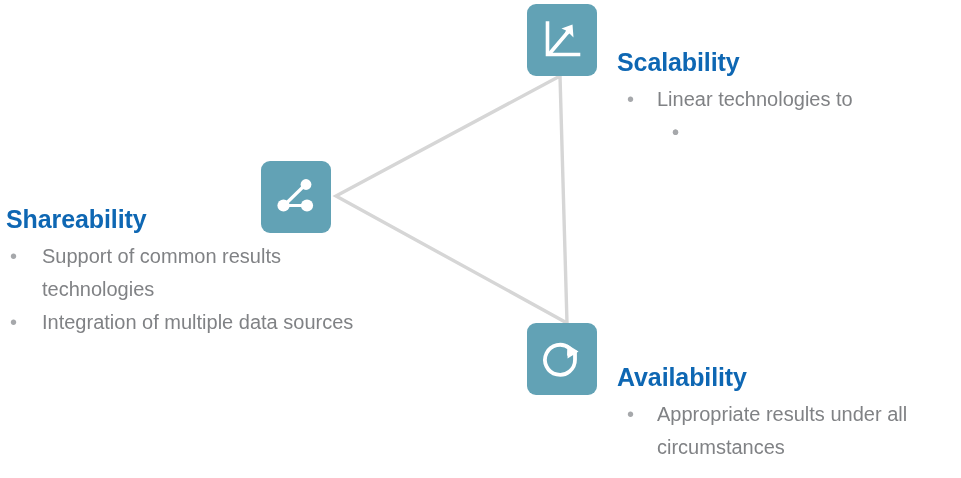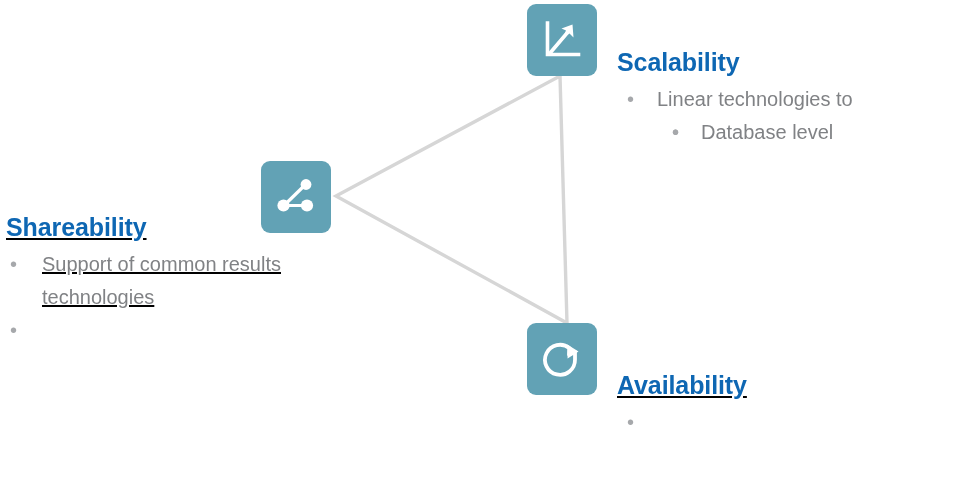--- a/index.html
+++ b/index.html
@@ -84,22 +84,22 @@
   }
   ul.bullets li.level-2 {
     padding-left: 84px;
   }
   ul.bullets li.level-2 .bullet-dot {
     left: 55px;
   }
 
   
   #block-scalability  { left: 617px; top: 47px;  width: 340px; }
-  #block-shareability { left: 6px;   top: 212px; width: 380px; text-decoration: underline; }
-  #block-availability { left: 617px; top: 370px; width: 344px; text-decoration: underline; }
+  #block-shareability { left: 6px;   top: 204px; width: 380px; }
+  #block-availability { left: 617px; top: 362px; width: 344px; }
 
   #block-shareability ul.bullets li { padding-left: 36px; }
   #block-shareability ul.bullets li .bullet-dot { left: 4px; }
 </style>
 </head>
 <body>
 
 <div id="canvas">
 
   <svg class="connector-svg" viewBox="0 0 961 478" xmlns="http://www.w3.org/2000/svg">
@@ -141,40 +141,41 @@
     <ul class="bullets">
       <li>
         <span class="bullet-dot">•</span>
         <span>Linear technologies to</span>
       </li>
       <li class="level-2">
         <span class="bullet-dot">•</span>
       </li>
       <li class="level-2">
         <span class="bullet-dot">•</span>
-        <span>Database level</span>
       </li>
     </ul>
   </div>
 
   <div class="block" id="block-shareability">
     <div class="block-title">Shareability</div>
     <ul class="bullets">
       <li>
         <span class="bullet-dot">•</span>
         <span>Support of common results technologies</span>
       </li>
       <li>
         <span class="bullet-dot">•</span>
+        <span>Integration of multiple data sources</span>
       </li>
     </ul>
   </div>
 
   <div class="block" id="block-availability">
     <div class="block-title">Availability</div>
     <ul class="bullets">
       <li>
         <span class="bullet-dot">•</span>
+        <span>Appropriate results under all circumstances</span>
       </li>
     </ul>
   </div>
 
 </div>
 
 </body></html>

